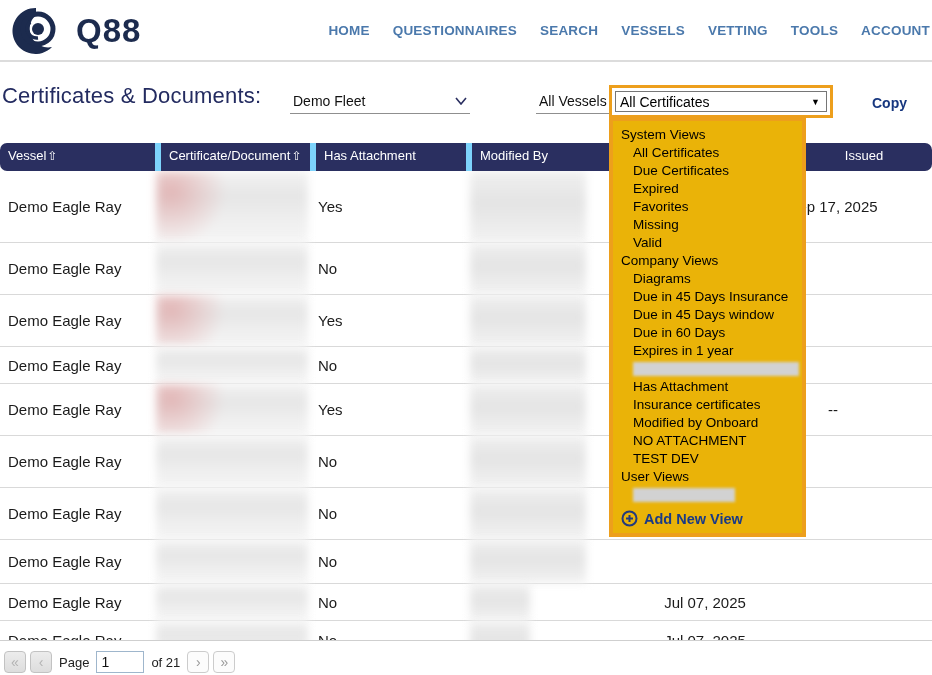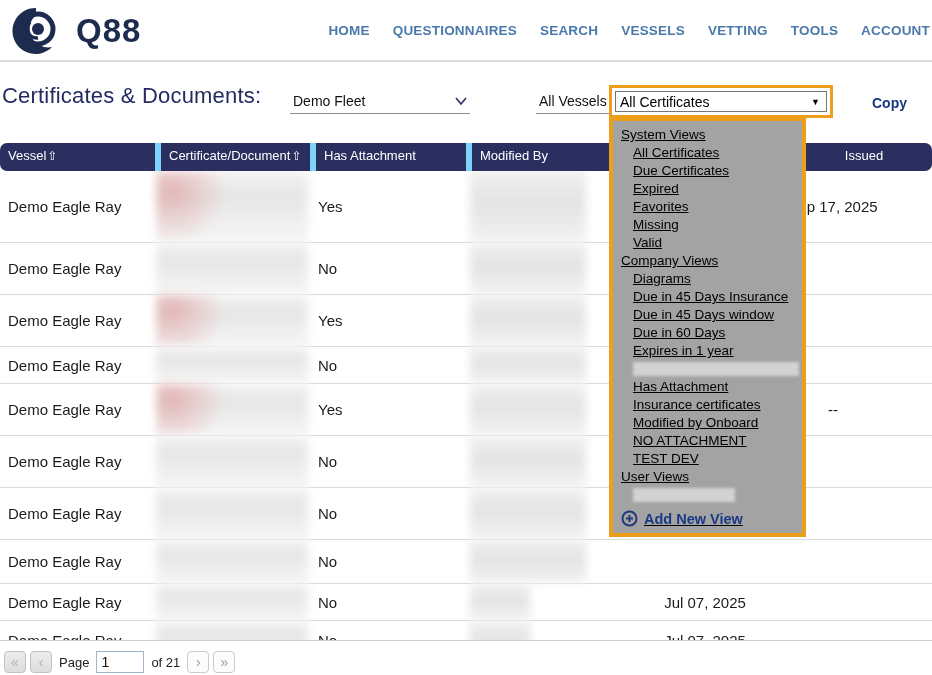--- a/index.html
+++ b/index.html
@@ -50,22 +50,22 @@
   .cell.issued { left:762px; width:142px; justify-content:center; }
   .blur { position:absolute; top:0; bottom:0; filter:blur(4px); }
   .blur.cert { left:156px; width:152px;
                background:linear-gradient(180deg,#f3f3f3 0%,#e6e6e6 35%,#efefef 70%,#f5f5f5 100%); }
   .blur.cert.tint { background:
                radial-gradient(circle at 10% 28%, rgba(222,150,150,.6), rgba(222,150,150,0) 38%),
                linear-gradient(180deg,#f3f3f3 0%,#e6e6e6 35%,#efefef 70%,#f5f5f5 100%); }
   .blur.modby { left:470px; background:linear-gradient(180deg,#f0f0f0 0%,#e4e4e4 45%,#f2f2f2 100%); }
 
   
-  .views-panel { position:absolute; left:609px; top:117px; width:197px; height:420px; background:#a3a3a3;
-                 border:4px solid #ed9f1c; z-index:30; padding:5px 0 0 5px; overflow:hidden;text-decoration:underline; }
+  .views-panel { position:absolute; left:609px; top:117px; width:197px; height:420px; background:#eab308;
+                 border:4px solid #ed9f1c; z-index:30; padding:5px 0 0 5px; overflow:hidden; }
   .vp-group { font-size:13.5px; line-height:18px; color:#000; padding-left:3px; white-space:nowrap; }
   .vp-item  { font-size:13.5px; line-height:18px; color:#000; padding-left:15px; white-space:nowrap; cursor:pointer; }
   .vp-redacted { height:14px; margin:2px 0 2px 15px; background:#d2d2d2; filter:blur(1.5px); }
   .vp-add { display:flex; align-items:center; gap:6px; margin-top:8px; padding-left:3px; cursor:pointer; }
   .vp-add span { font-size:14.5px; font-weight:bold; color:#1a3a86; }
 
   
   .pagination { position:absolute; left:4px; top:649px; height:26px; display:flex; align-items:center; gap:4px; }
   .pg-btn { width:22px; height:22px; border-radius:4px; display:flex; align-items:center; justify-content:center;
             font-size:14px; line-height:1; cursor:pointer; }

